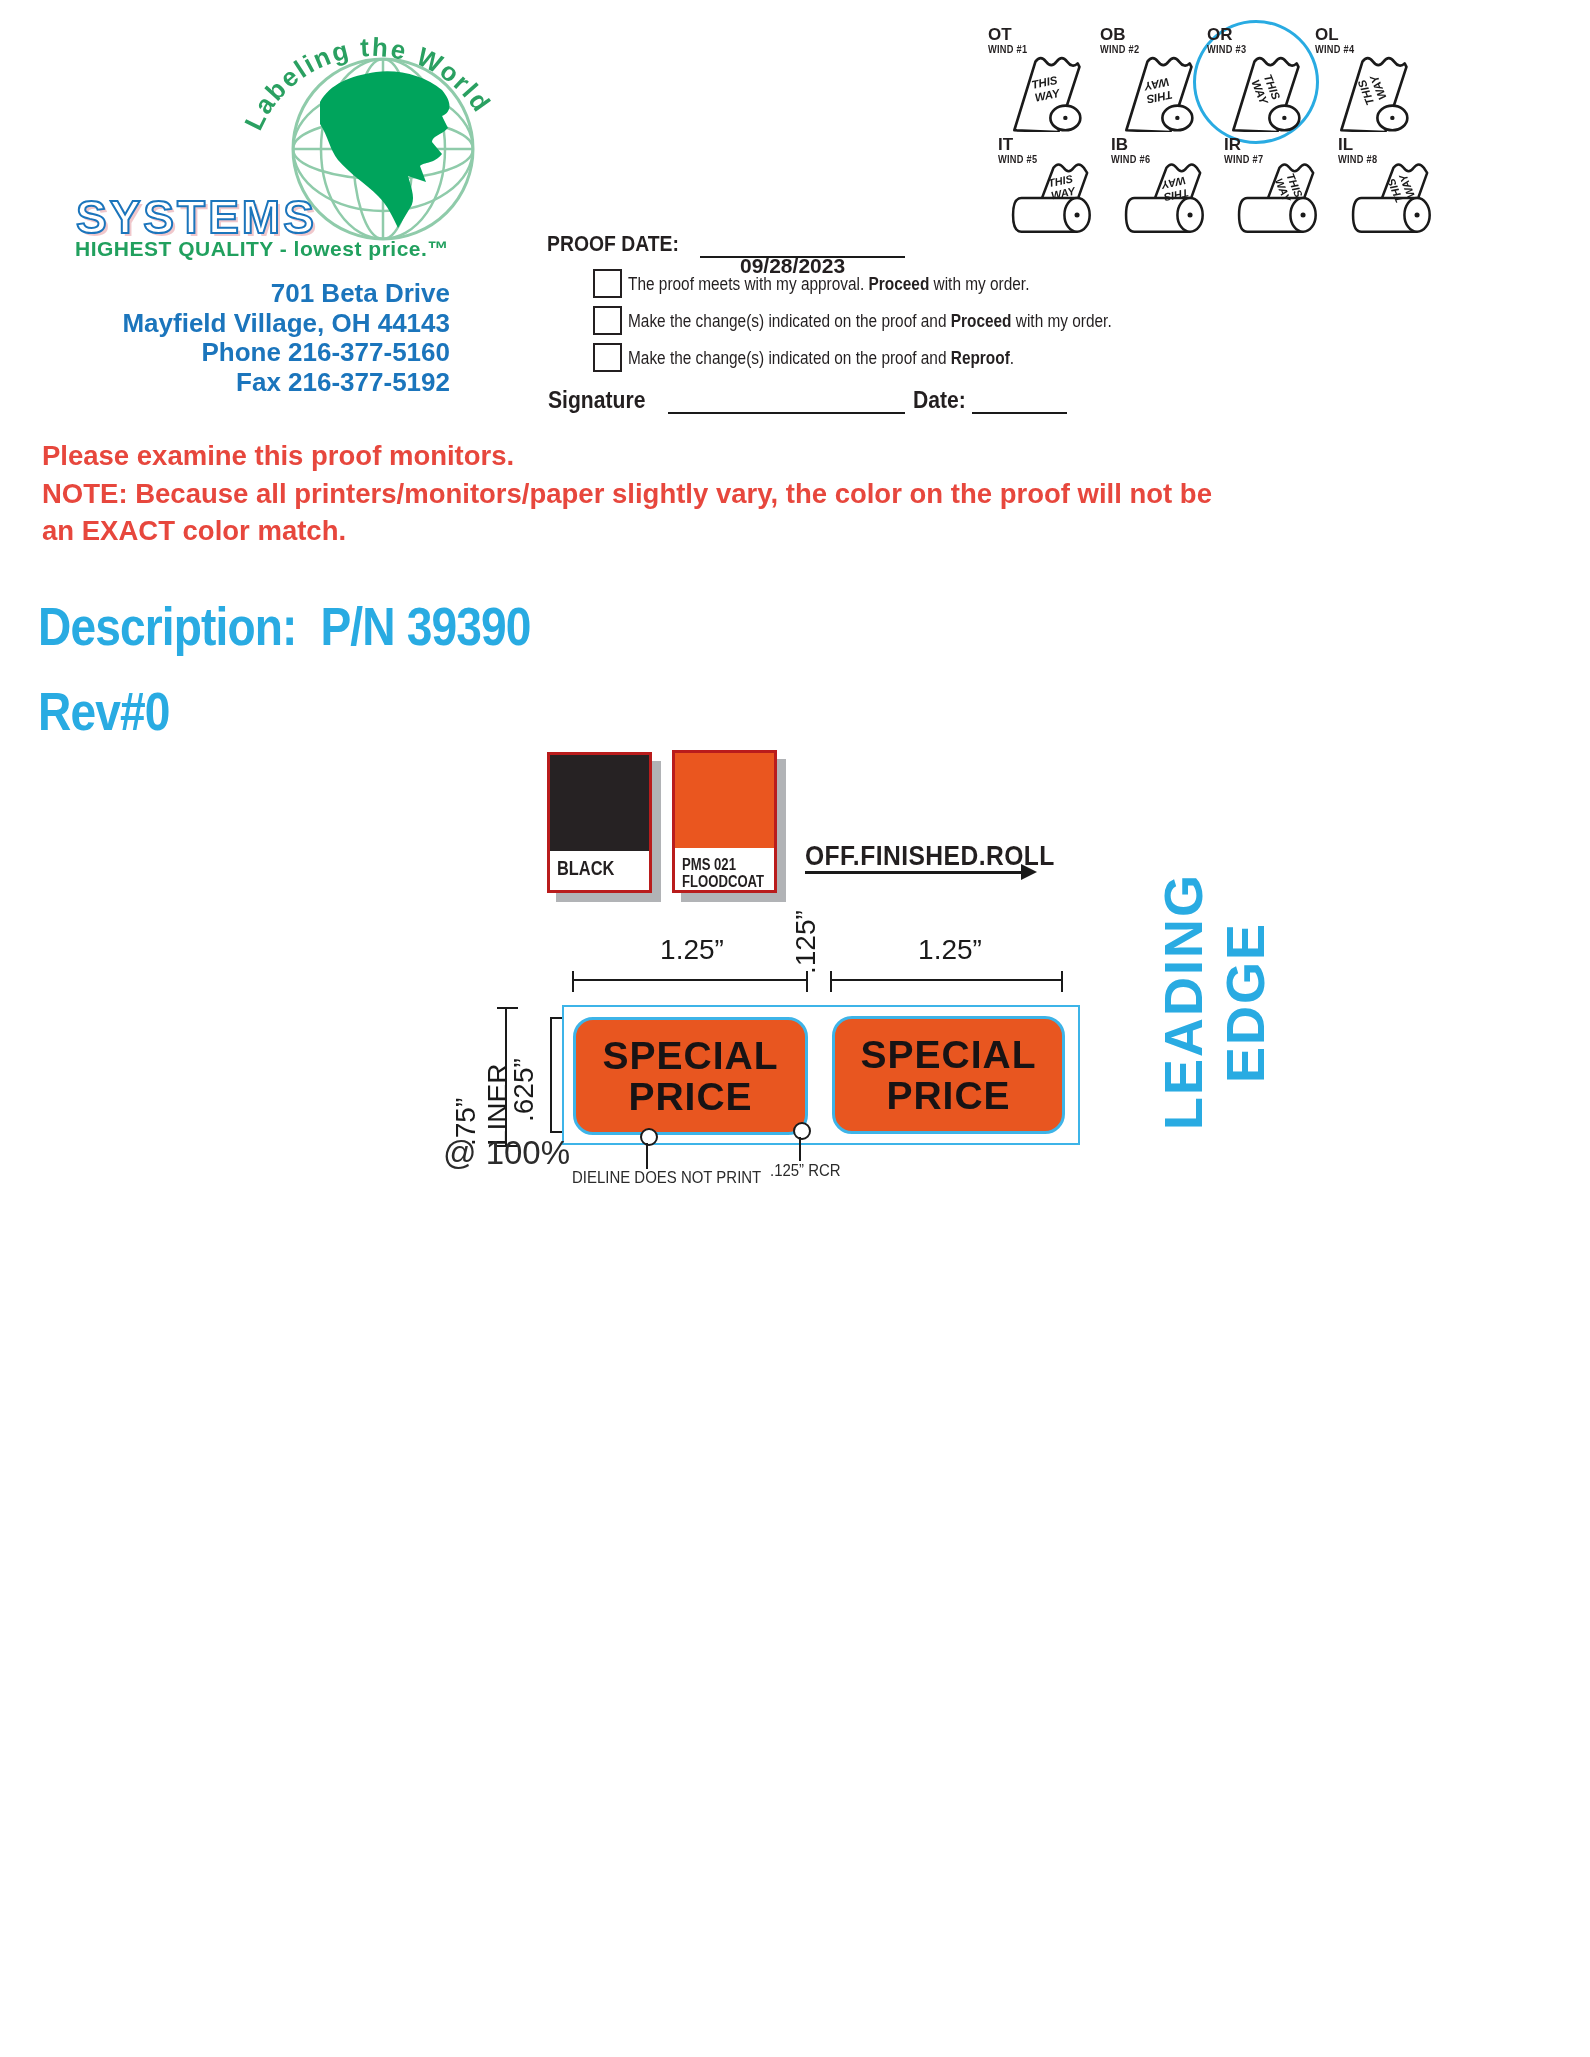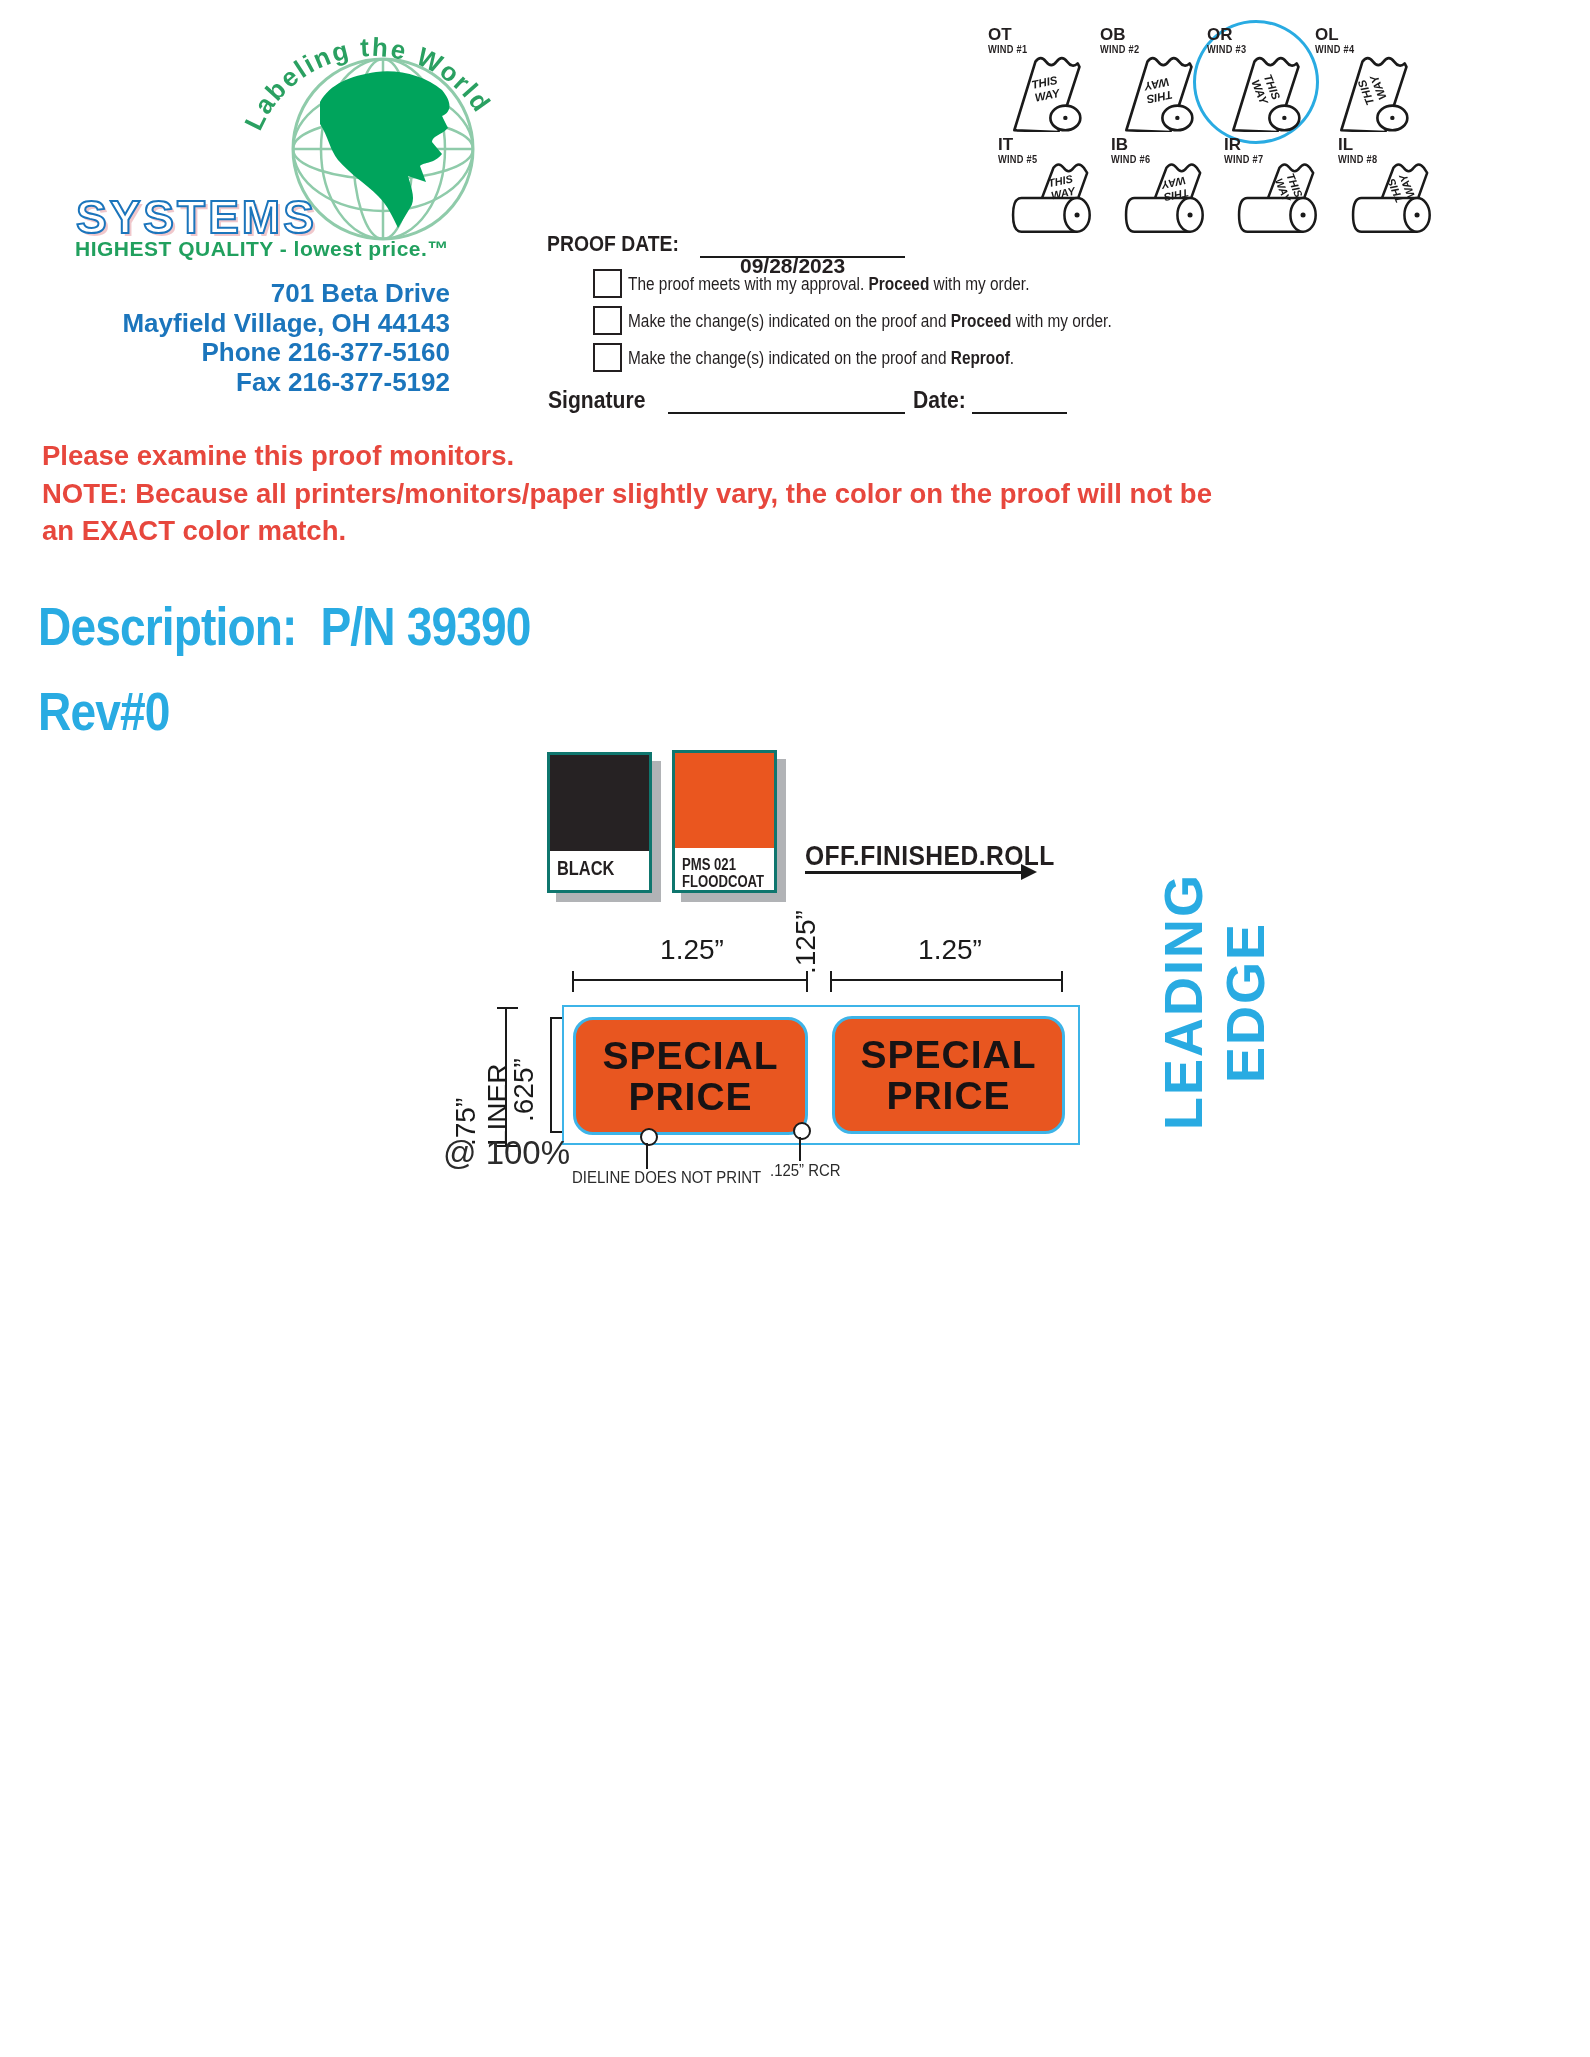--- a/index.html
+++ b/index.html
@@ -34,21 +34,21 @@
   .sigline{left:668px;top:412px;width:237px;border-bottom:2.5px solid #1a1a1a;}
   .datelbl{left:913px;top:386px;font-size:24px;font-weight:bold;}
   .dateline{left:972px;top:412px;width:95px;border-bottom:2.5px solid #1a1a1a;}
   
   .notice{left:42px;top:437px;font-size:27.5px;font-weight:bold;color:#e7473d;line-height:37.5px;}
   
   .desc{left:38px;font-size:53px;font-weight:bold;color:#29abe2;letter-spacing:-1px;
         transform:scaleX(0.87);transform-origin:0 0;white-space:pre;}
   
   .swshadow{background:#b1b3b6;}
-  .swatch{border:3px solid #0f766e;background:#fff;box-sizing:border-box;}
+  .swatch{border:3px solid #b91c1c;background:#fff;box-sizing:border-box;}
   .swlabel{position:absolute;left:7px;font-weight:bold;transform:scaleX(0.82);transform-origin:0 50%;
         white-space:nowrap;color:#231f20;}
   
   .offroll{left:805px;top:840px;font-size:28px;font-weight:bold;letter-spacing:.5px;}
   .arrowline{left:805px;top:871px;width:218px;border-top:3px solid #1a1a1a;}
   .arrowhead{left:1021px;top:864px;width:0;height:0;border-left:16px solid #1a1a1a;
         border-top:8px solid transparent;border-bottom:8px solid transparent;}
   .vtext{writing-mode:vertical-rl;transform:rotate(180deg);}
   .leading{left:1152px;top:786px;height:432px;font-size:54px;font-weight:bold;color:#29abe2;
         letter-spacing:2px;text-align:center;}

